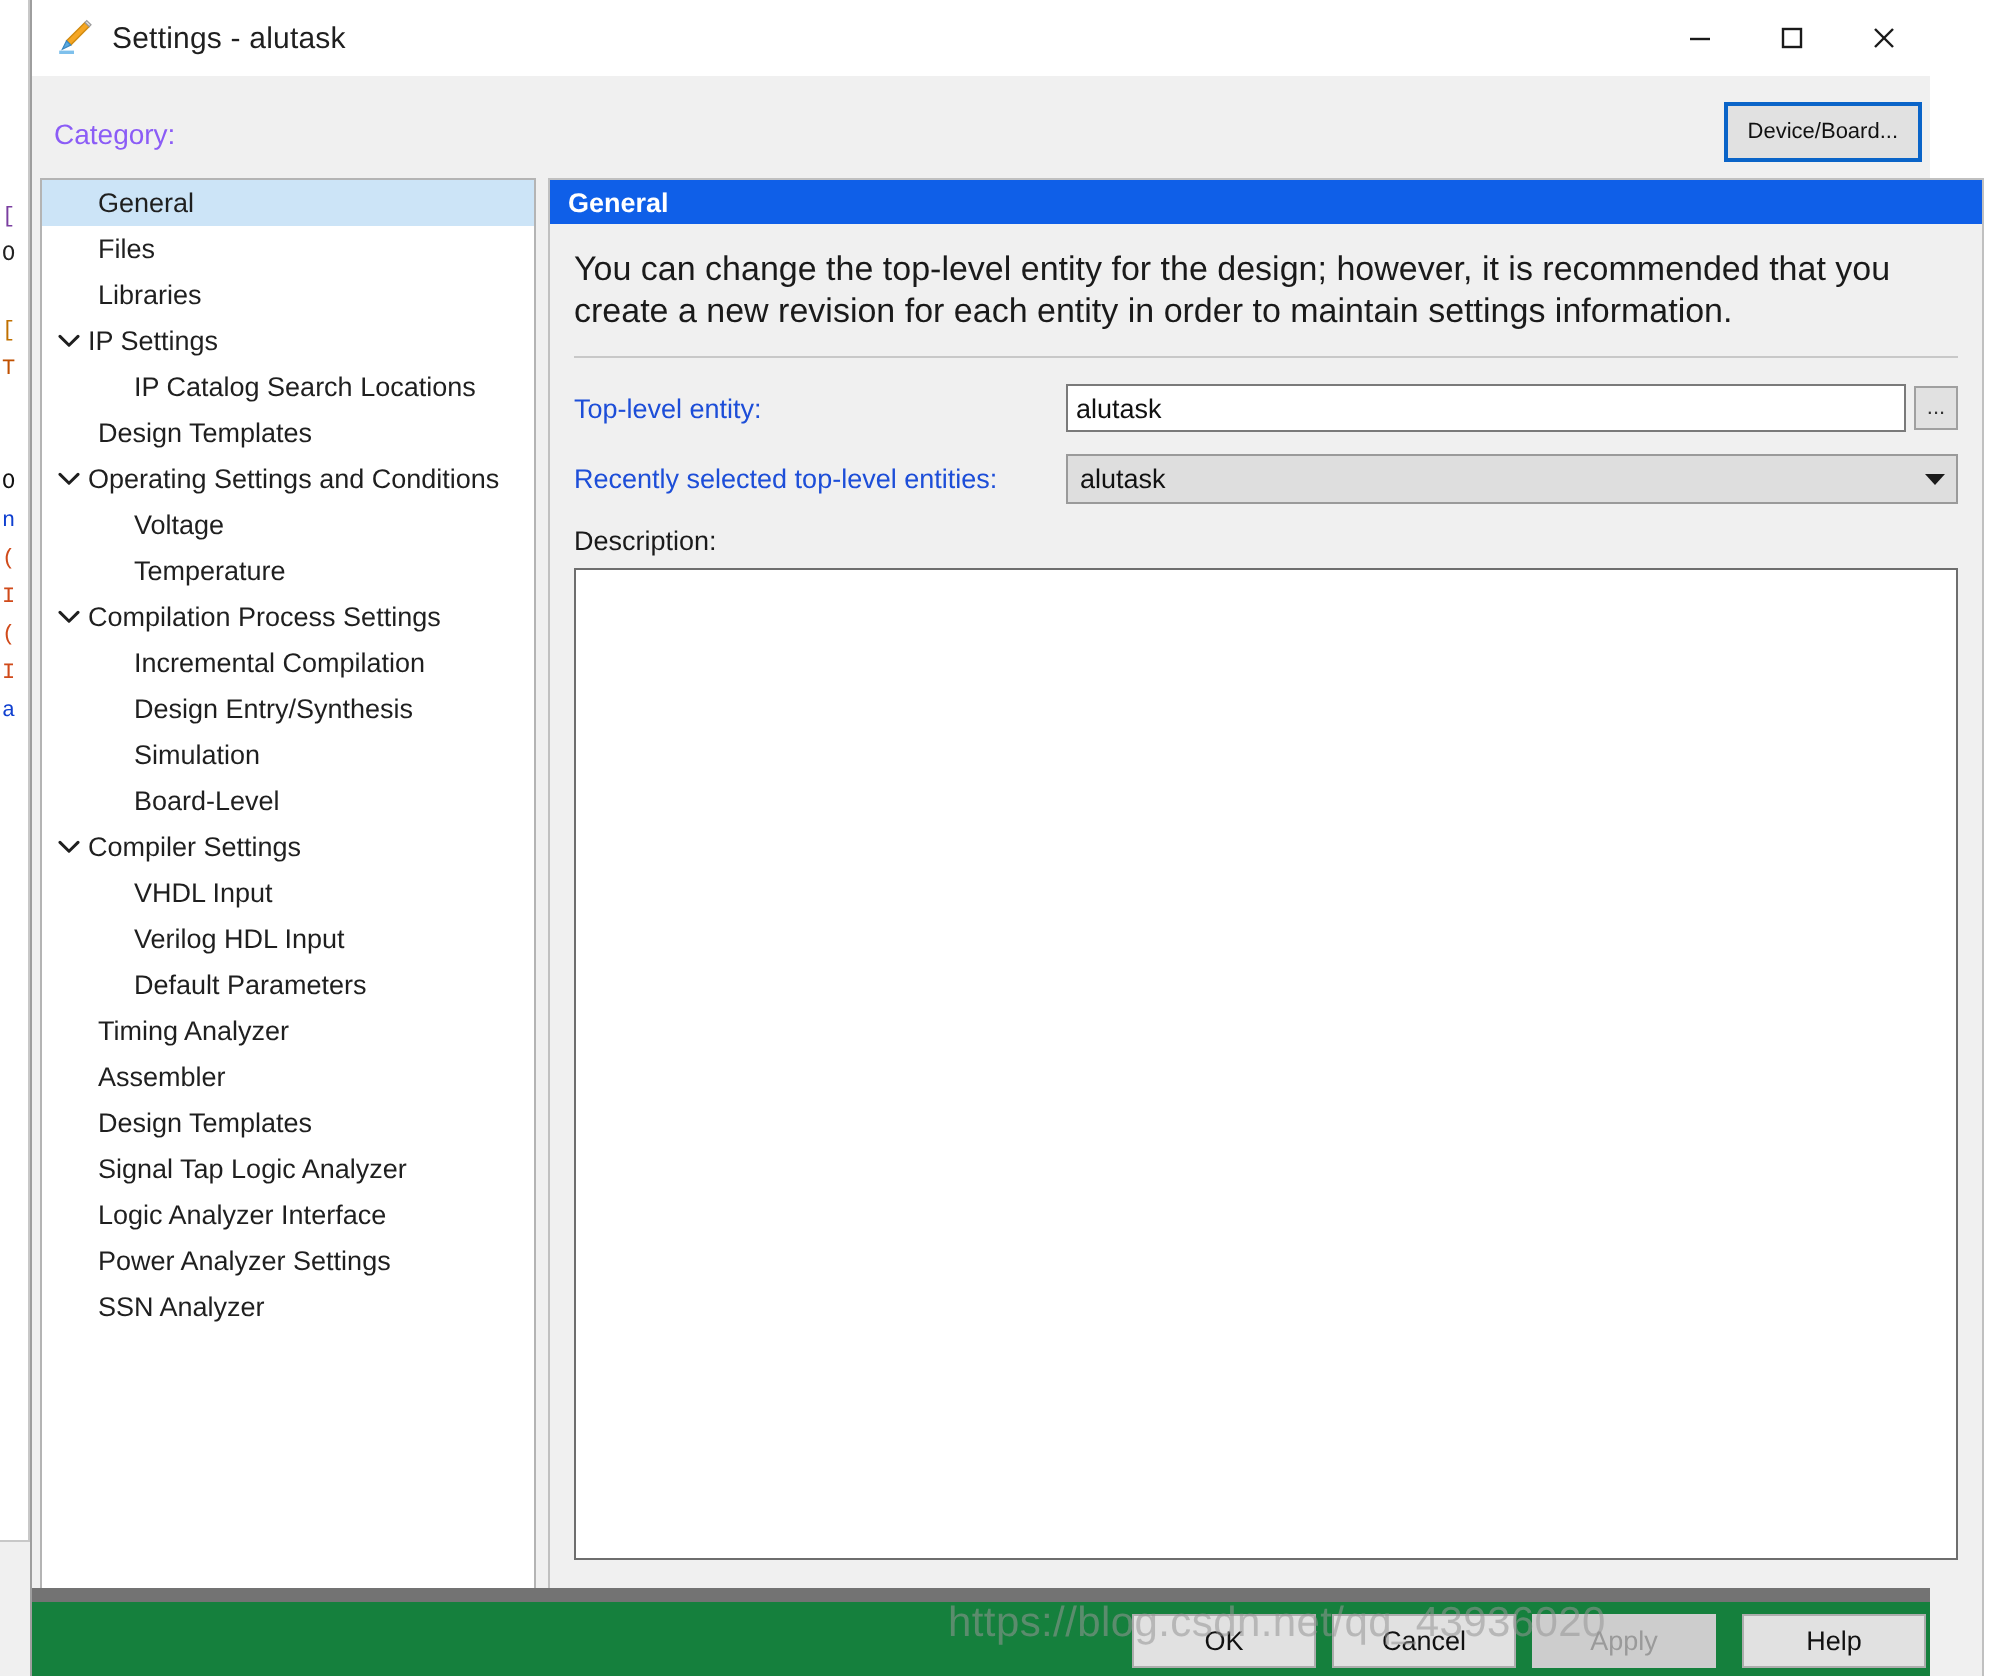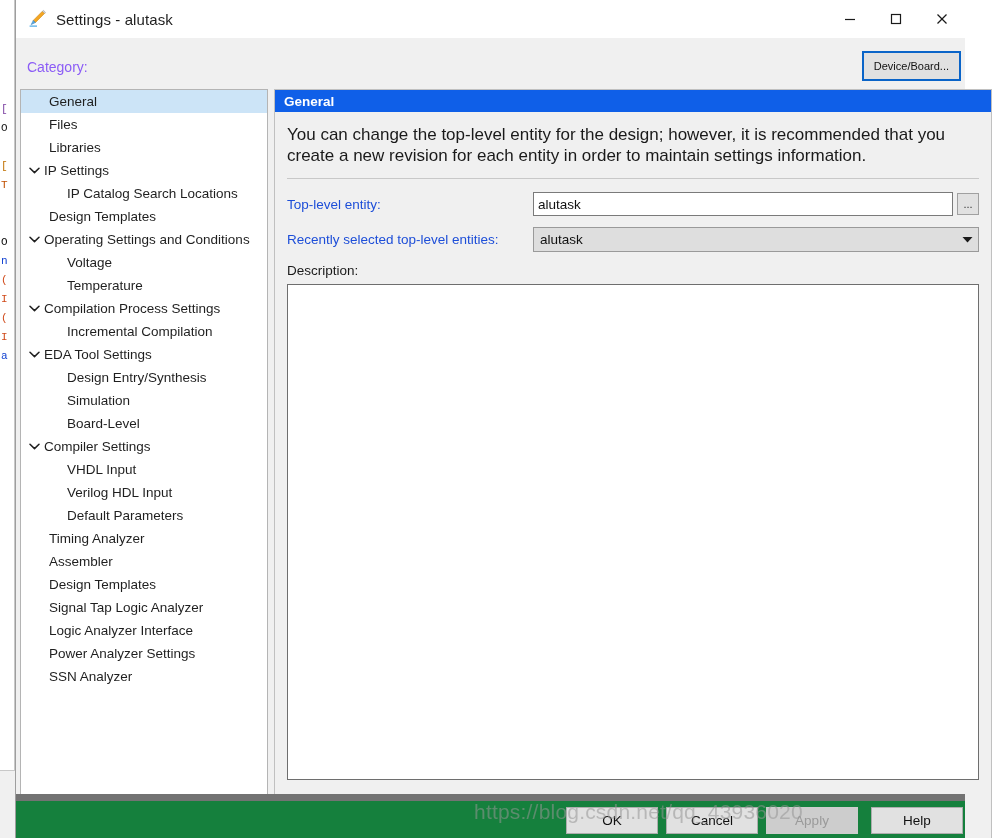--- a/index.html
+++ b/index.html
@@ -450,28 +450,20 @@
             <span class="chev">
               <svg width="11" height="9" viewBox="0 0 11 9">
                 <path d="M1 2.2 L5.5 6.6 L10 2.2" fill="none" stroke="#1f1f1f" stroke-width="1.5" stroke-linecap="round" stroke-linejoin="round"></path>
               </svg>
             </span>
             <span class="tlabel">Compilation Process Settings</span>
           </div>
           <div class="tnode lvl1">
             <span class="tlabel">Incremental Compilation</span>
           </div>
-          <div class="tnode lvl0">
-            <span class="chev">
-              <svg width="11" height="9" viewBox="0 0 11 9">
-                <path d="M1 2.2 L5.5 6.6 L10 2.2" fill="none" stroke="#1f1f1f" stroke-width="1.5" stroke-linecap="round" stroke-linejoin="round"></path>
-              </svg>
-            </span>
-            <span class="tlabel">EDA Tool Settings</span>
-          </div>
           <div class="tnode lvl1">
             <span class="tlabel">Design Entry/Synthesis</span>
           </div>
           <div class="tnode lvl1">
             <span class="tlabel">Simulation</span>
           </div>
           <div class="tnode lvl1">
             <span class="tlabel">Board-Level</span>
           </div>
           <div class="tnode lvl0">

